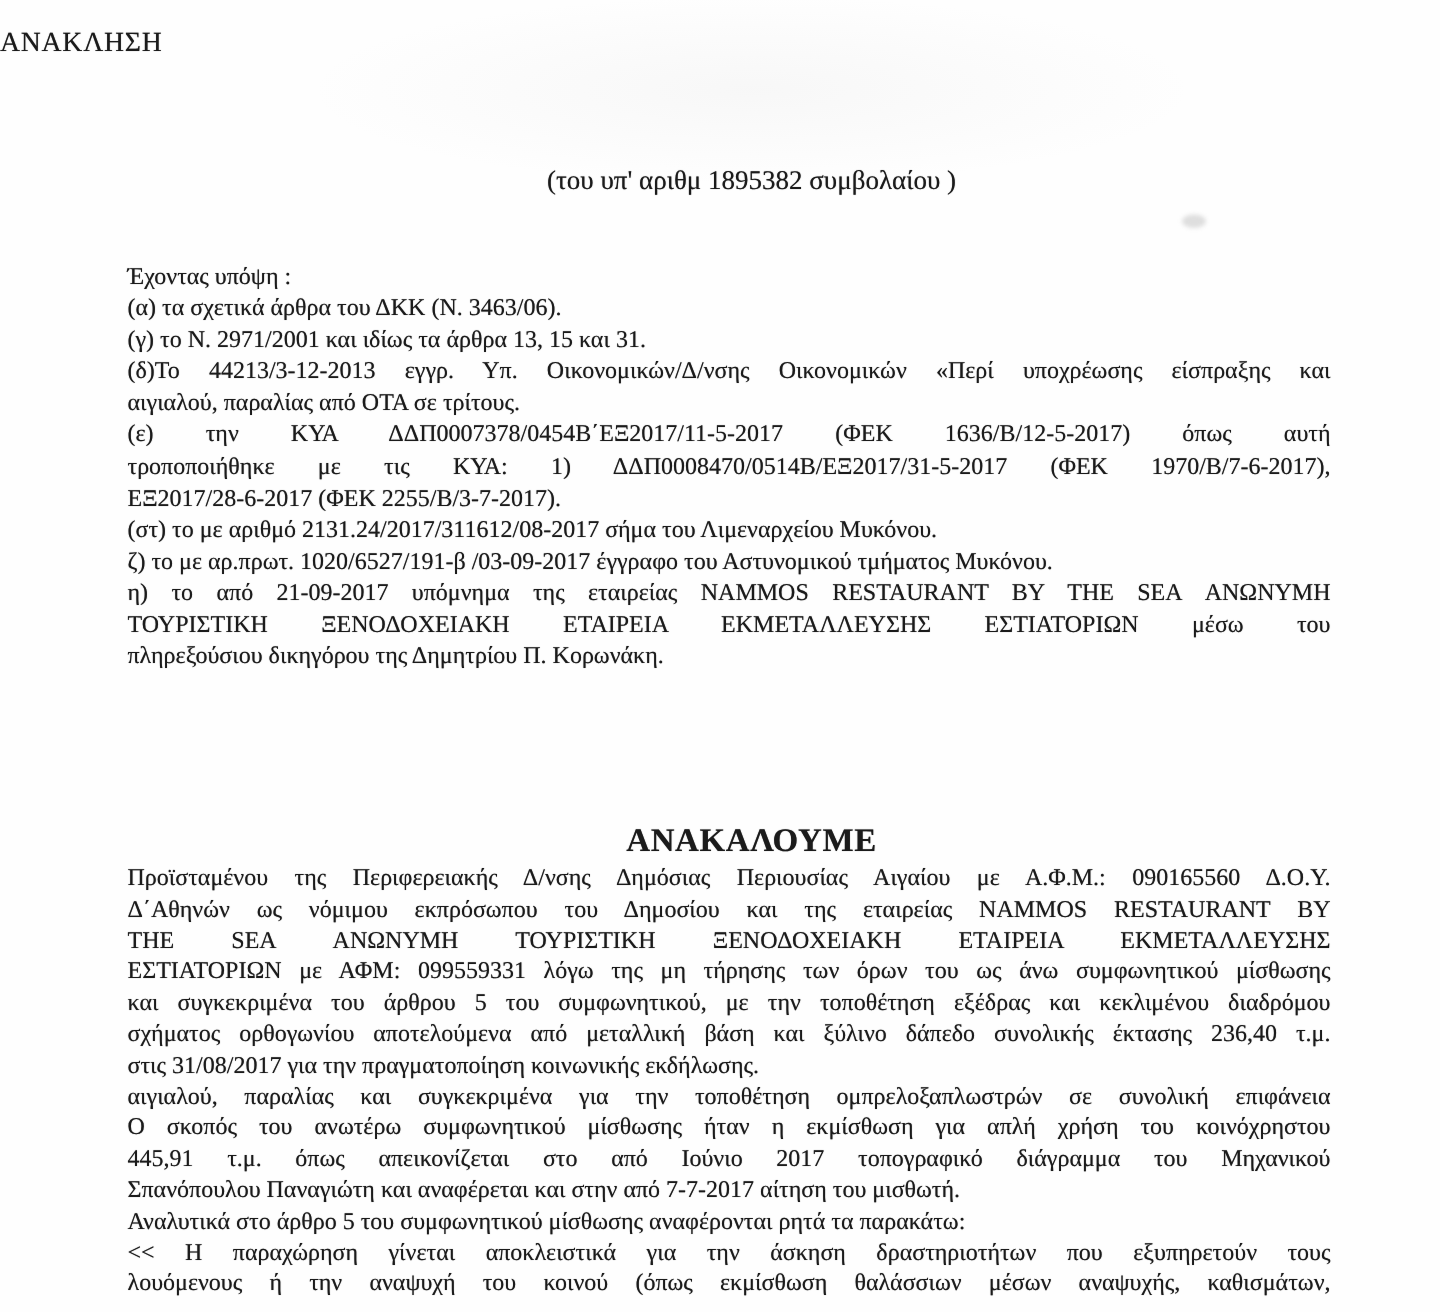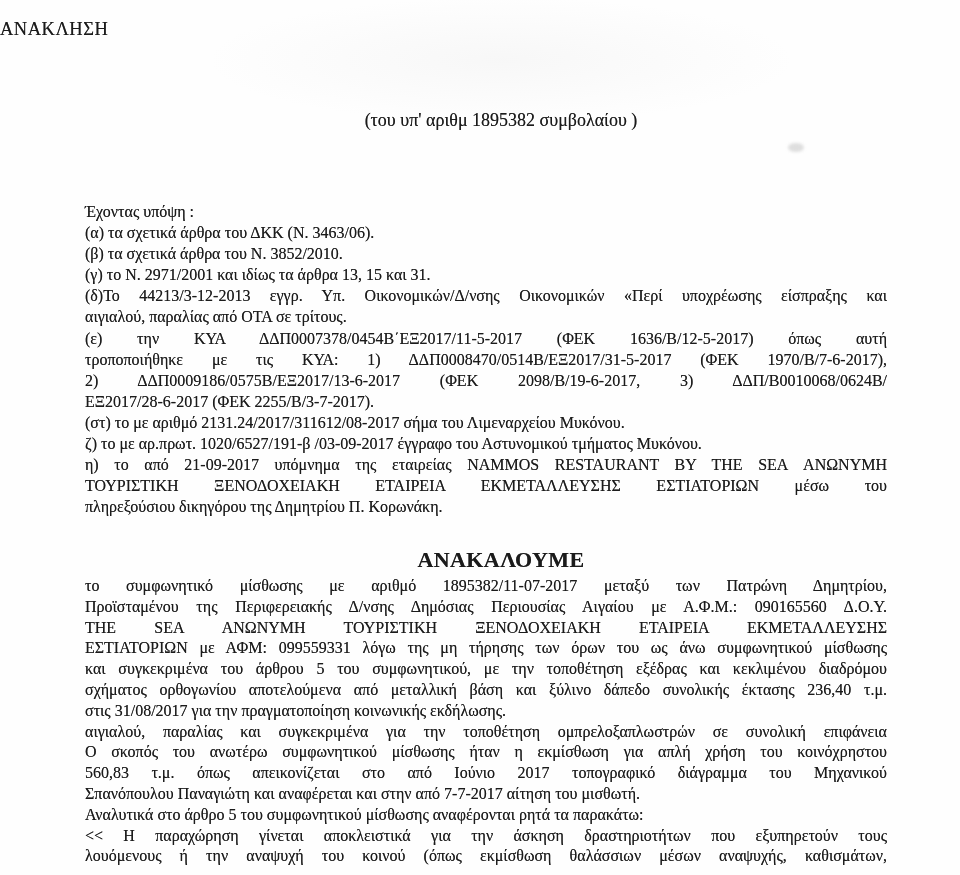--- a/index.html
+++ b/index.html
@@ -29,21 +29,20 @@
     top: 108px; left: 0; width: 100%;
     text-align: center;
     font-size: 18px;
     line-height: 24px;
   }
   .preamble {
     position: absolute;
     top: 174px; left: 85px; width: 802px;
     font-size: 16px;
     line-height: 21.1px;
-    margin-top: 27px;
   }
   .decision-heading {
     position: absolute;
     top: 548px; left: 0; width: 100%;
     text-align: center;
     font-weight: bold;
     font-size: 22px;
     line-height: 24px;
     letter-spacing: 0.4px;
   }
@@ -73,47 +72,45 @@
     <div class="ln">ΑΝΑΚΛΗΣΗ</div>
   </div>
 
   <div class="subtitle">(του υπ' αριθμ 1895382 συμβολαίου )</div>
 
   <div class="scan-smudge"></div>
 
   <div class="preamble">
     <div class="ln">Έχοντας υπόψη :</div>
     <div class="ln">(α) τα σχετικά άρθρα του ΔΚΚ (Ν. 3463/06).</div>
-    <div class="ln">(β) τα σχετικά άρθρα του Ν. 3852/2010.</div>
     <div class="ln">(γ) το Ν. 2971/2001 και ιδίως τα άρθρα 13, 15 και 31.</div>
     <div class="ln j">(δ)Το 44213/3-12-2013 εγγρ. Υπ. Οικονομικών/Δ/νσης Οικονομικών «Περί υποχρέωσης είσπραξης και</div>
     <div class="ln">αιγιαλού, παραλίας από ΟΤΑ σε τρίτους.</div>
     <div class="ln j">(ε) την ΚΥΑ ΔΔΠ0007378/0454Β΄ΕΞ2017/11-5-2017 (ΦΕΚ 1636/Β/12-5-2017) όπως αυτή</div>
     <div class="ln j">τροποποιήθηκε με τις ΚΥΑ: 1) ΔΔΠ0008470/0514Β/ΕΞ2017/31-5-2017 (ΦΕΚ 1970/Β/7-6-2017),</div>
-    <div class="ln j">2) ΔΔΠ0009186/0575Β/ΕΞ2017/13-6-2017 (ΦΕΚ 2098/Β/19-6-2017, 3) ΔΔΠ/Β0010068/0624Β/</div>
     <div class="ln">ΕΞ2017/28-6-2017 (ΦΕΚ 2255/Β/3-7-2017).</div>
     <div class="ln">(στ) το με αριθμό 2131.24/2017/311612/08-2017 σήμα του Λιμεναρχείου Μυκόνου.</div>
     <div class="ln">ζ) το με αρ.πρωτ. 1020/6527/191-β /03-09-2017 έγγραφο του Αστυνομικού τμήματος Μυκόνου.</div>
     <div class="ln j">η) το από 21-09-2017 υπόμνημα της εταιρείας NAMMOS RESTAURANT BY THE SEA ΑΝΩΝΥΜΗ</div>
     <div class="ln j">ΤΟΥΡΙΣΤΙΚΗ ΞΕΝΟΔΟΧΕΙΑΚΗ ΕΤΑΙΡΕΙΑ ΕΚΜΕΤΑΛΛΕΥΣΗΣ ΕΣΤΙΑΤΟΡΙΩΝ μέσω του</div>
     <div class="ln">πληρεξούσιου δικηγόρου της Δημητρίου Π. Κορωνάκη.</div>
   </div>
 
   <div class="decision-heading">ΑΝΑΚΑΛΟΥΜΕ</div>
 
   <div class="body-block">
-    <div class="ln j">το συμφωνητικό μίσθωσης με αριθμό 1895382/11-07-2017 μεταξύ των Πατρώνη Δημητρίου,</div>
     <div class="ln j">Προϊσταμένου της Περιφερειακής Δ/νσης Δημόσιας Περιουσίας Αιγαίου με Α.Φ.Μ.: 090165560 Δ.Ο.Υ.</div>
+    <div class="ln j">Δ΄Αθηνών ως νόμιμου εκπρόσωπου του Δημοσίου και της εταιρείας NAMMOS RESTAURANT BY</div>
     <div class="ln j">THE SEA ΑΝΩΝΥΜΗ ΤΟΥΡΙΣΤΙΚΗ ΞΕΝΟΔΟΧΕΙΑΚΗ ΕΤΑΙΡΕΙΑ ΕΚΜΕΤΑΛΛΕΥΣΗΣ</div>
     <div class="ln j">ΕΣΤΙΑΤΟΡΙΩΝ με ΑΦΜ: 099559331 λόγω της μη τήρησης των όρων του ως άνω συμφωνητικού μίσθωσης</div>
     <div class="ln j">και συγκεκριμένα του άρθρου 5 του συμφωνητικού, με την τοποθέτηση εξέδρας και κεκλιμένου διαδρόμου</div>
     <div class="ln j">σχήματος ορθογωνίου αποτελούμενα από μεταλλική βάση και ξύλινο δάπεδο συνολικής έκτασης 236,40 τ.μ.</div>
     <div class="ln">στις 31/08/2017 για την πραγματοποίηση κοινωνικής εκδήλωσης.</div>
     <div class="ln j">αιγιαλού, παραλίας και συγκεκριμένα για την τοποθέτηση ομπρελοξαπλωστρών σε συνολική επιφάνεια</div>
     <div class="ln j">Ο σκοπός του ανωτέρω συμφωνητικού μίσθωσης ήταν η εκμίσθωση για απλή χρήση του κοινόχρηστου</div>
-    <div class="ln j">560,83 τ.μ. όπως απεικονίζεται στο από Ιούνιο 2017 τοπογραφικό διάγραμμα του Μηχανικού</div>
+    <div class="ln j">445,91 τ.μ. όπως απεικονίζεται στο από Ιούνιο 2017 τοπογραφικό διάγραμμα του Μηχανικού</div>
     <div class="ln">Σπανόπουλου Παναγιώτη και αναφέρεται και στην από 7-7-2017 αίτηση του μισθωτή.</div>
     <div class="ln">Αναλυτικά στο άρθρο 5 του συμφωνητικού μίσθωσης αναφέρονται ρητά τα παρακάτω:</div>
     <div class="ln j">&lt;&lt; Η παραχώρηση γίνεται αποκλειστικά για την άσκηση δραστηριοτήτων που εξυπηρετούν τους</div>
     <div class="ln j">λουόμενους ή την αναψυχή του κοινού (όπως εκμίσθωση θαλάσσιων μέσων αναψυχής, καθισμάτων,</div>
   </div>
 
 </div>
 
 </body></html>

